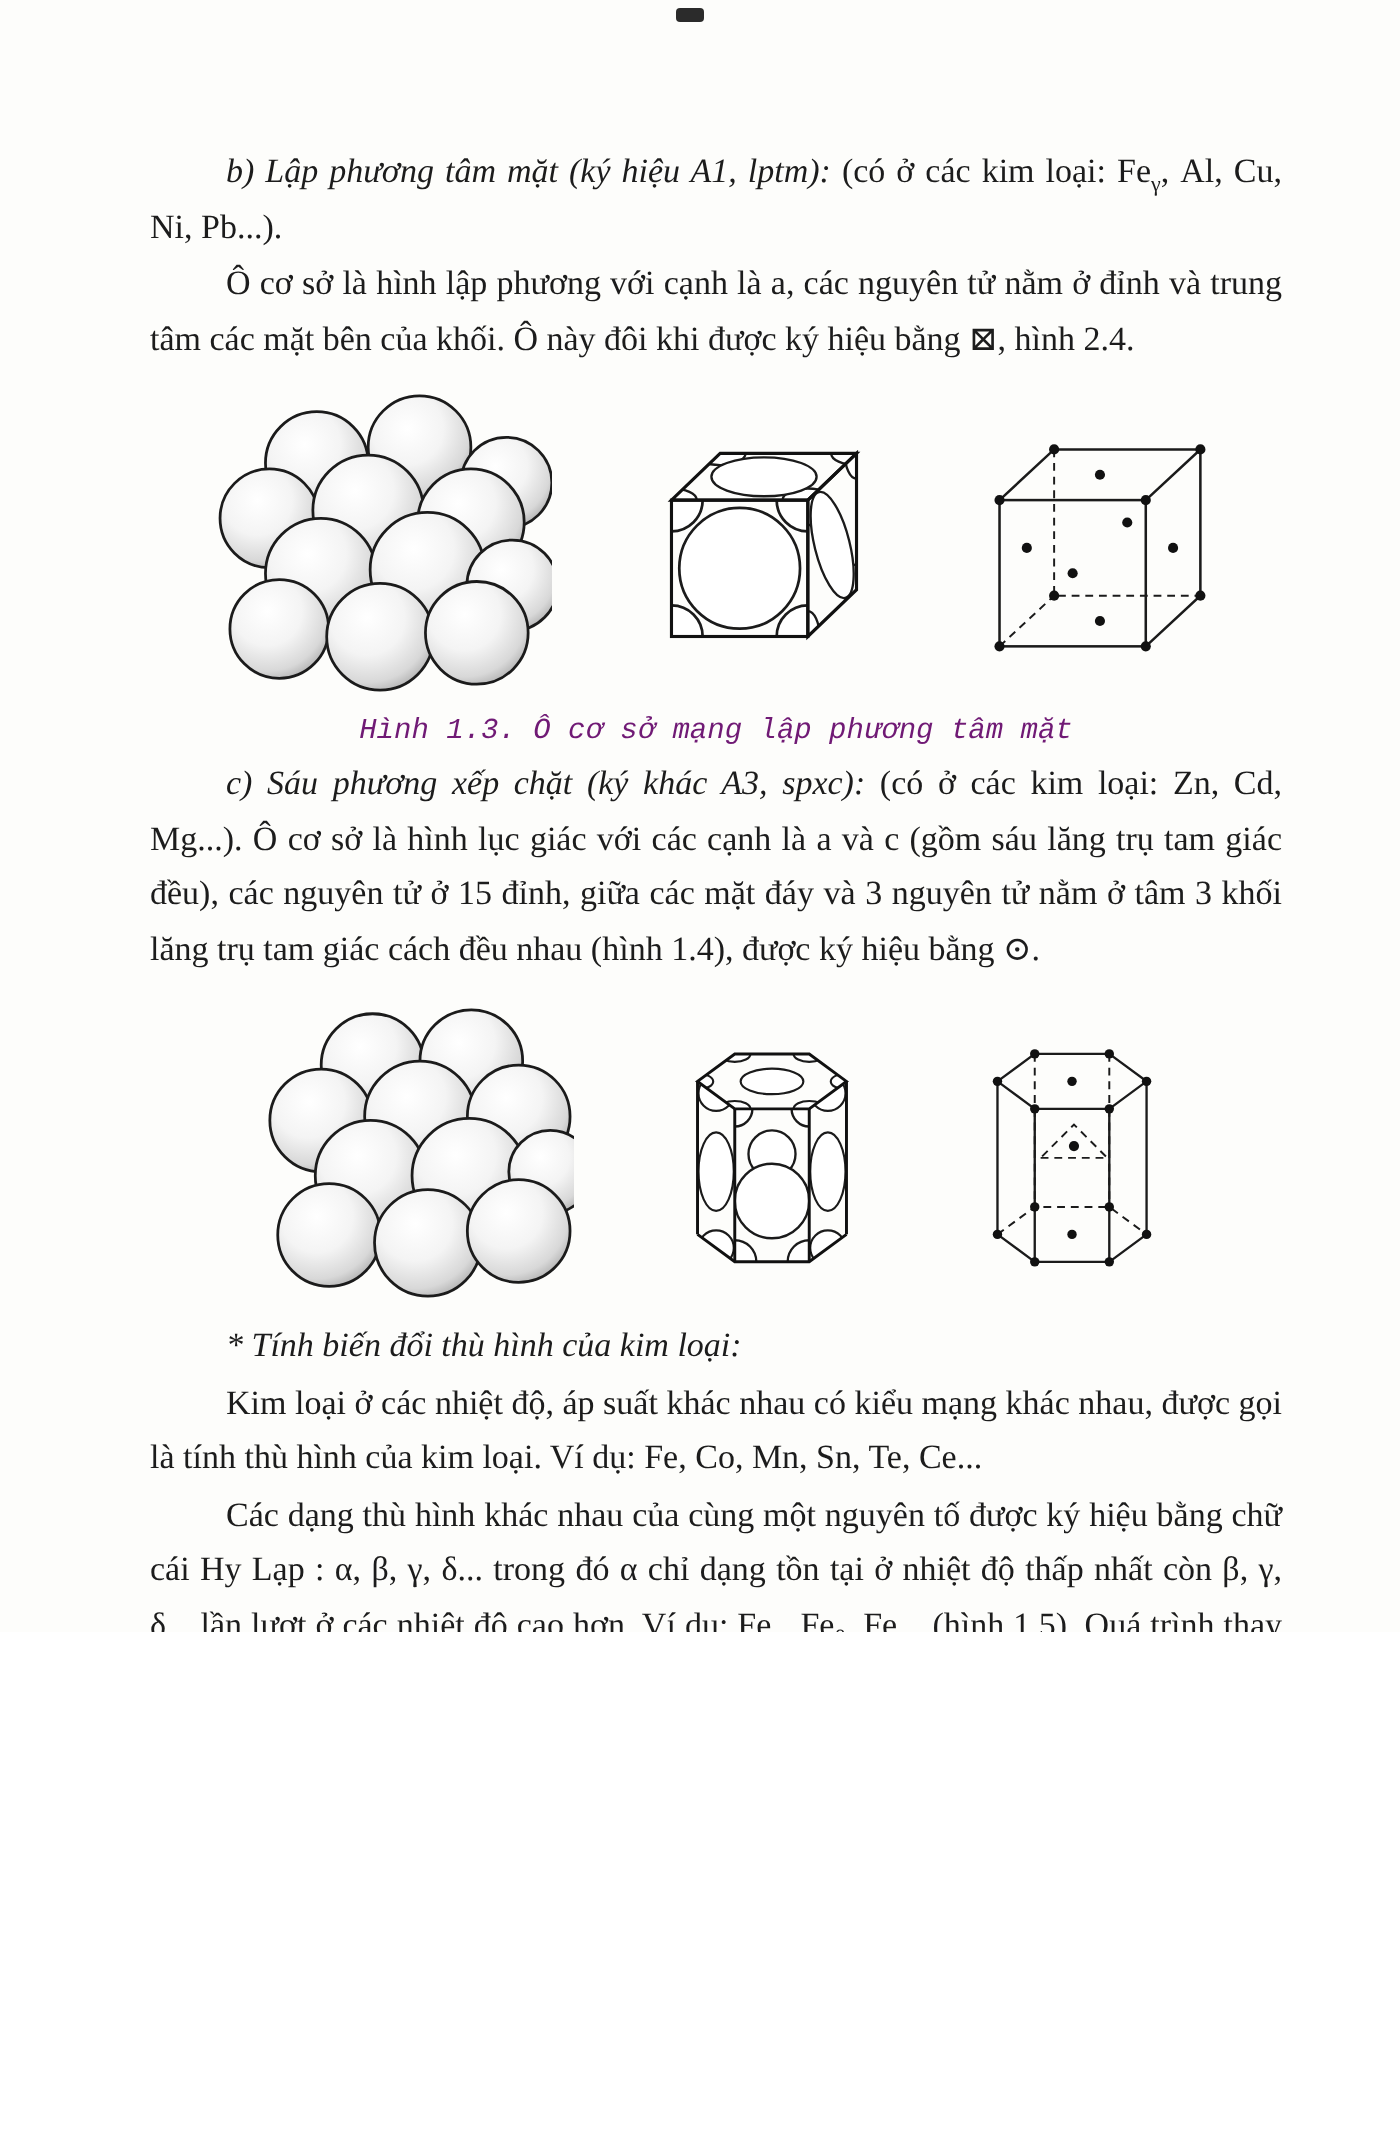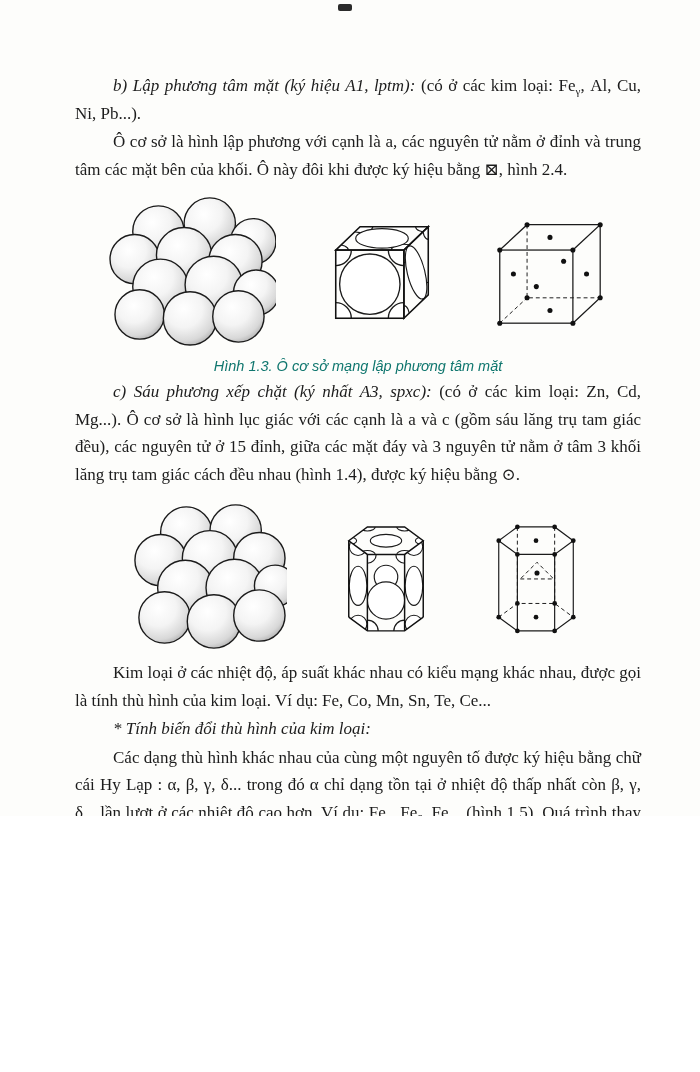--- a/index.html
+++ b/index.html
@@ -11,22 +11,22 @@
   }
   .binding-mark { position:absolute; top:4px; left:338px; width:14px; height:7px;
     background:#2b2b2b; border-radius:2px; }
   .content { position:absolute; top:72px; left:75px; width:566px; }
   .para { font-size:17px; line-height:27.5px; text-align:justify; text-indent:38px; margin-bottom:1px; }
   .para i { font-style:italic; }
   sub { font-size:11px; line-height:0; }
   .fig { margin:9px 0 4px; }
   .figrow { display:flex; justify-content:center; align-items:center; gap:50px; }
   .figcap {
-    text-align:center; margin-top:8px; color:#0f766e;
-    font-family:Liberation Sans, sans-serif;
+    text-align:center; margin-top:8px; color:#701a75;
+    font-family:Liberation Mono, monospace;
     font-style:italic; font-size:14.5px;
   }
   .pagenum { position:absolute; left:77px; top:968px; font-size:19px; color:#222; }
   .watermark { position:absolute; left:0; right:0; top:932px; text-align:center; color:#cbcbcb; }
   .wm-brand { font-size:80px; line-height:1.0; color:#cccccc; letter-spacing:1px;padding-left:28px; }
   .wm-slogan { display:inline-block; margin-top:4px; margin-left:50px; font-size:29px;
     color:#b9b9b9; letter-spacing:2px; border-bottom:2px solid #d6d6d6; padding:0 34px 9px; }
   svg { display:block; }
 </style>
 </head>
@@ -134,21 +134,21 @@
               <circle cx="26" cy="62.5" r="2.6"></circle>
             <circle cx="77.5" cy="49.5" r="2.6"></circle>
               <circle cx="63.5" cy="100" r="2.6"></circle>
           </g>
         </svg>
 
       </div>
       <figcaption class="figcap">Hình 1.3. Ô cơ sở mạng lập phương tâm mặt</figcaption>
     </figure>
 
-    <p class="para"><i>c) Sáu phương xếp chặt (ký nhất A3, spxc):</i><span> (có ở các kim loại: Zn, Cd, Mg...). Ô cơ sở là hình lục giác với các cạnh là a và c (gồm sáu lăng trụ tam giác đều), các nguyên tử ở 15 đỉnh, giữa các mặt đáy và 3 nguyên tử nằm ở tâm 3 khối lăng trụ tam giác cách đều nhau (hình 1.4), được ký hiệu bằng ⊙.</span></p>
+    <p class="para"><i>c) Sáu phương xếp chặt (ký khác A3, spxc):</i><span> (có ở các kim loại: Zn, Cd, Mg...). Ô cơ sở là hình lục giác với các cạnh là a và c (gồm sáu lăng trụ tam giác đều), các nguyên tử ở 15 đỉnh, giữa các mặt đáy và 3 nguyên tử nằm ở tâm 3 khối lăng trụ tam giác cách đều nhau (hình 1.4), được ký hiệu bằng ⊙.</span></p>
 
     <figure class="fig">
       <div class="figrow">
 
         <svg viewBox="0 0 160 160" width="158" height="158">
           <defs>
             <radialGradient id="sphGradB" cx="38%" cy="32%" r="78%">
               <stop offset="0%" stop-color="#ffffff"></stop>
               <stop offset="45%" stop-color="#f4f4f4"></stop>
               <stop offset="78%" stop-color="#d8d8d8"></stop>
@@ -252,23 +252,23 @@
               <circle cx="33" cy="117" r="2.4"></circle>
             <circle cx="52" cy="25" r="2.4"></circle>
               <circle cx="52" cy="103" r="2.4"></circle>
             <circle cx="53" cy="58" r="2.6"></circle>
           </g>
         </svg>
 
       </div>
     </figure>
 
+    <p class="para"><i>* Tính biến đổi thù hình của kim loại:</i></p>
+
     <p class="para">Kim loại ở các nhiệt độ, áp suất khác nhau có kiểu mạng khác nhau, được gọi là tính thù hình của kim loại. Ví dụ: Fe, Co, Mn, Sn, Te, Ce...</p>
-
-    <p class="para"><i>* Tính biến đổi thù hình của kim loại:</i></p>
 
     <p class="para"><span>Các dạng thù hình khác nhau của cùng một nguyên tố được ký hiệu bằng chữ cái Hy Lạp : α, β, γ, δ... trong đó α chỉ dạng tồn tại ở nhiệt độ thấp nhất còn β, γ, δ... lần lượt ở các nhiệt độ cao hơn. Ví dụ: Fe</span><sub>α</sub><span>, Fe</span><sub>β</sub><span>, Fe</span><sub>γ</sub><span>...(hình 1.5). Quá trình thay đổi cấu trúc mạng từ dạng thù hình này sang dạng thù hình khác được gọi là chuyển biến thù hình.</span></p>
 
   </main>
 
   <div class="pagenum">8</div>
 
   <div class="watermark">
     <div class="wm-brand">davibooks</div>
   </div>

